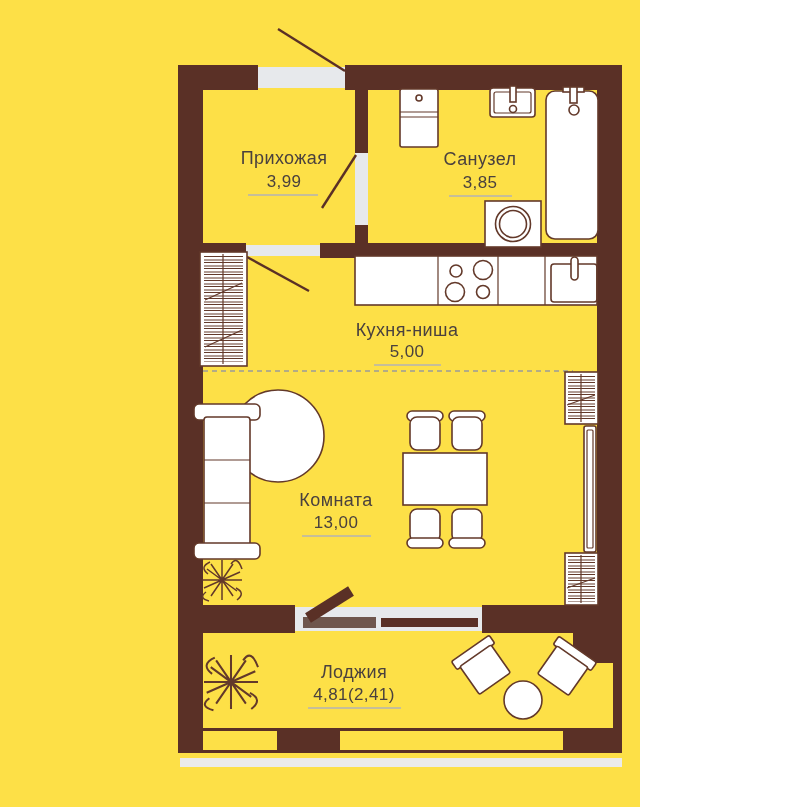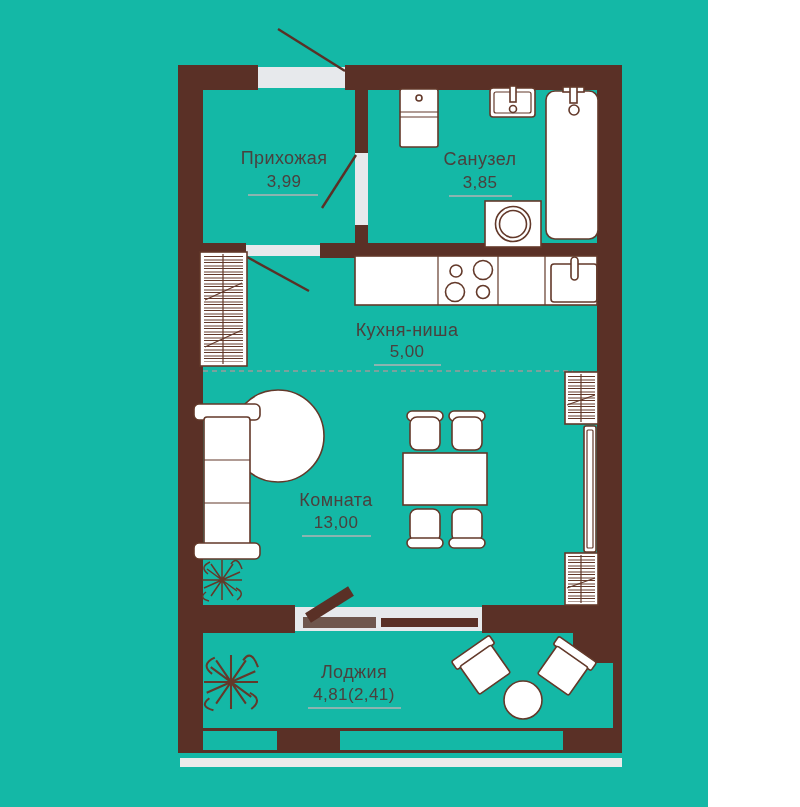--- a/index.html
+++ b/index.html
@@ -1,16 +1,16 @@
 <!DOCTYPE html>
 <html style="--wall: #5a3026; --outline: #63392a; --opening: #e7e9ec; --sill: #6f564d; --text: #4a413e; --underline: #b3b3b3; --dashed: #9a9a9a; --shadow: #ebebeb;"><head>
 <meta charset="utf-8">
 <style>
   html,body{margin:0;padding:0;background:#fff;}
-  .canvas{position:relative;width:708px;height:807px;background:#14b8a6;overflow:hidden;
+  .canvas{position:relative;width:640px;height:807px;background:#fde047;overflow:hidden;
           font-family:"Liberation Sans",sans-serif;}
   svg{display:block}
   .wall{fill:var(--wall)}
   .opening{fill:var(--opening)}
   .fx{fill:#fff;stroke:var(--outline);stroke-width:1.6}
   .fxn{fill:none;stroke:var(--outline);stroke-width:1.6}
   .thin{fill:none;stroke:var(--outline);stroke-width:1.2}
   .leaf{stroke:var(--wall);stroke-width:2.4;fill:none}
   .dash{stroke:var(--dashed);stroke-width:1.5;stroke-dasharray:5 4;fill:none}
   .sill{fill:var(--sill)}

